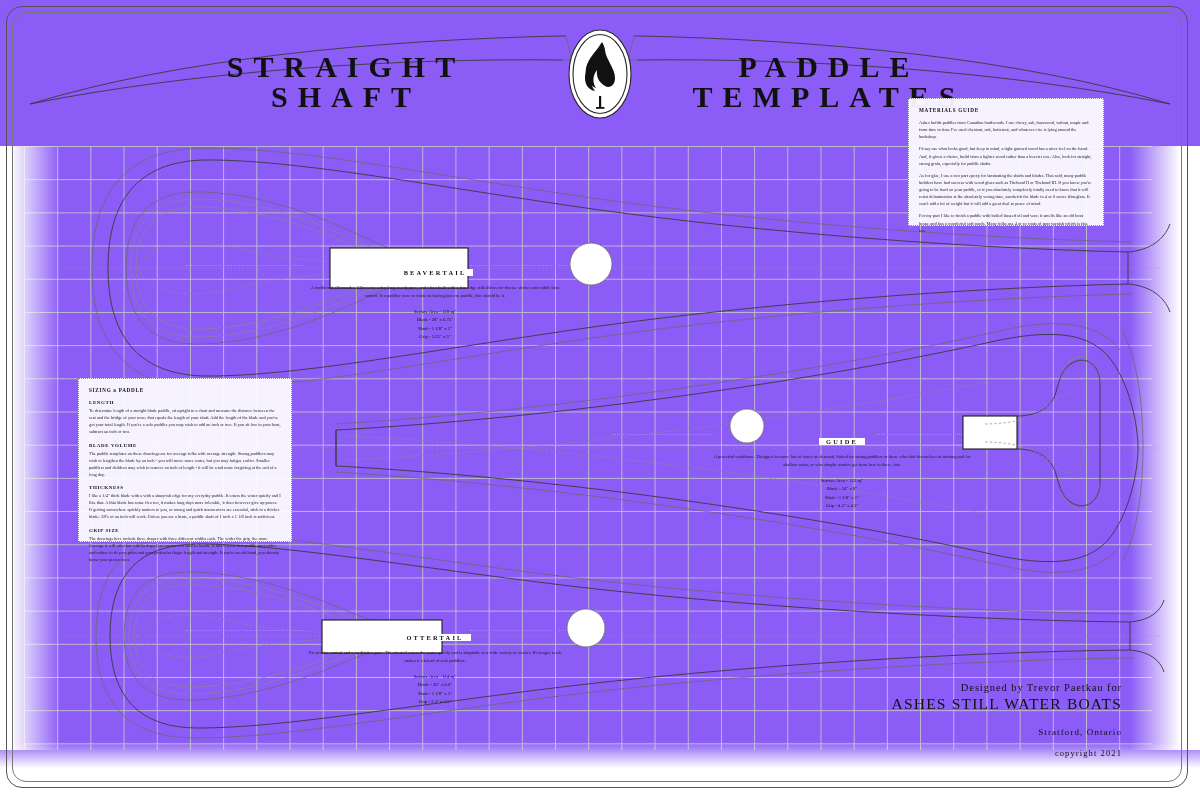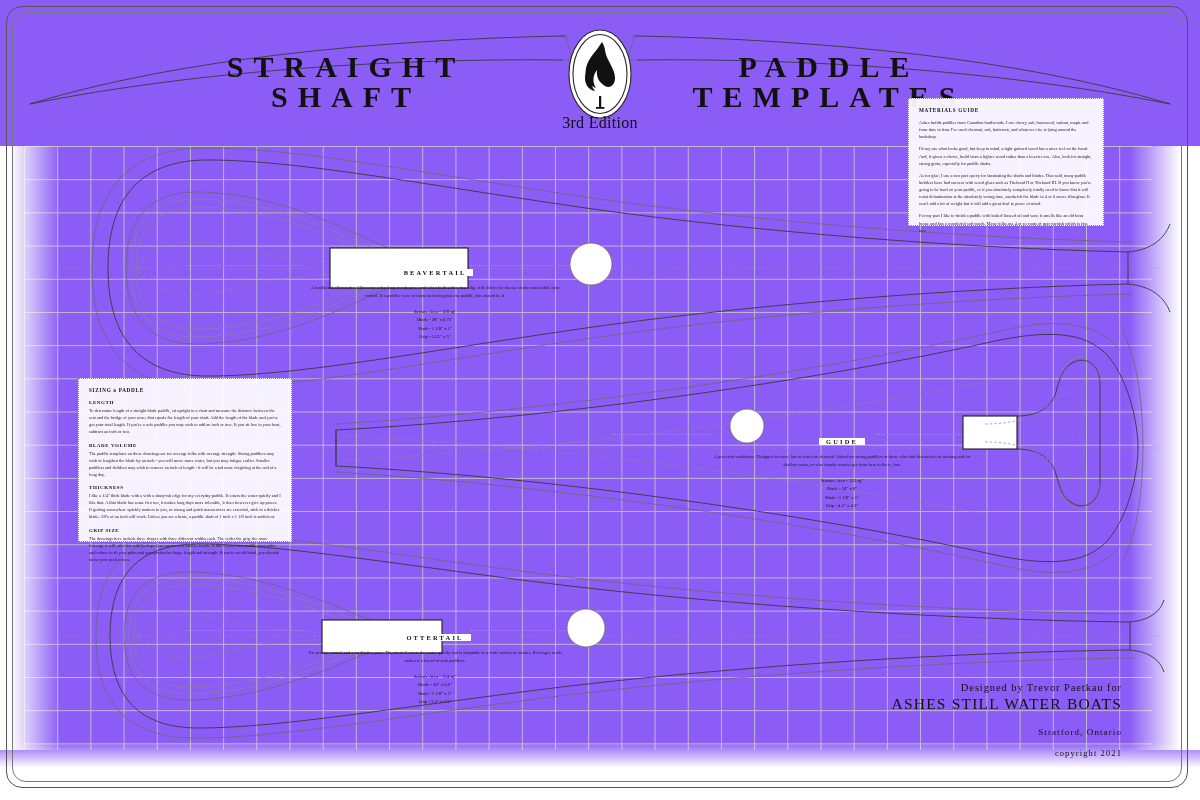--- a/index.html
+++ b/index.html
@@ -257,21 +257,20 @@
       <rect x="33" y="70" width="2.2" height="12" fill="#111"></rect>
       <rect x="30" y="81" width="8.4" height="1.8" fill="#111"></rect>
     </svg>
   </div>
 
   <div class="title">
     <span class="t left">STRAIGHT SHAFT</span>
     <span class="gap"></span>
     <span class="t right">PADDLE TEMPLATES</span>
   </div>
-  <div class="edition">3rd Edition</div>
 
   <div class="tbox" id="materials-guide">
     <h4>MATERIALS GUIDE</h4>
     <p>Ashes builds paddles from Canadian hardwoods. I use cherry, ash, basswood, walnut, maple and from time to time I've used chestnut, oak, butternut, and whatever else is lying around the backshop.</p>
     <p>I'd say use what looks good, but keep in mind, a tight grained wood has a nicer feel on the hand. And, if given a choice, build from a lighter wood rather than a heavier one. Also, look for straight, strong grain, especially for paddle shafts.</p>
     <p>As for glue, I use a two part epoxy for laminating the shafts and blades. That said, many paddle builders have had success with wood glues such as Titebond II or Titebond III. If you know you're going to be hard on your paddle, or if you absolutely completely totally need to know that it will resist delamination at the absolutely wrong time, sandwich the blade in 4 or 6 ounce fibreglass. It won't add a lot of weight but it will add a great deal to peace of mind.</p>
     <p>For my part I like to finish a paddle with boiled linseed oil and wax; it smells like an old boat house and has a wonderful soft touch. Many folks use 4 or so coats of spar varnish which is fine too.</p>
   </div>
 
   <div class="tbox" id="sizing-paddle">

